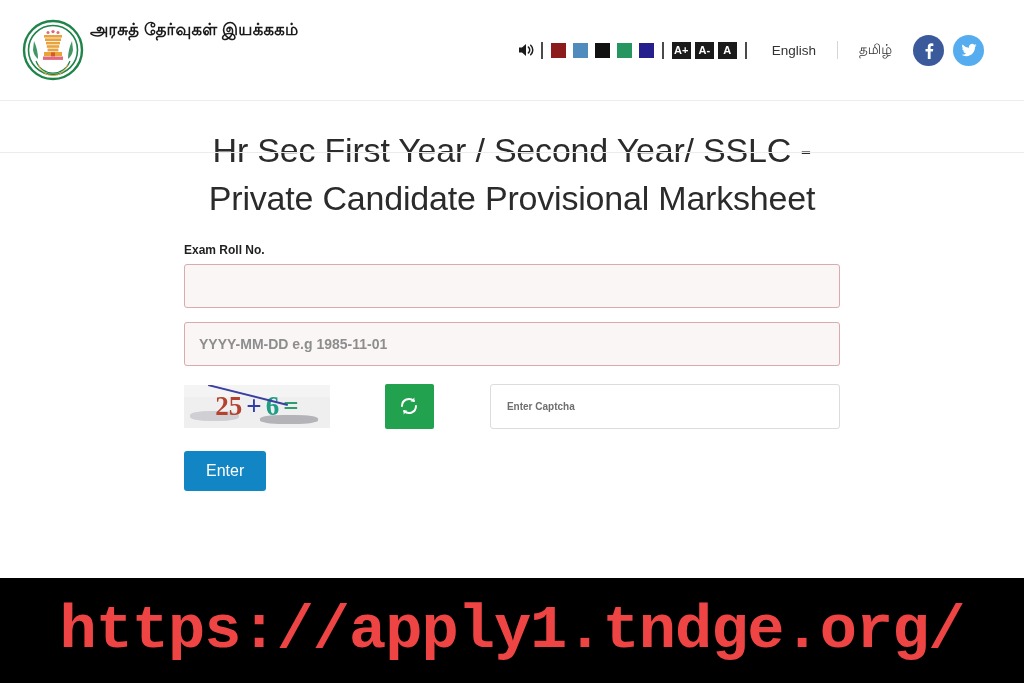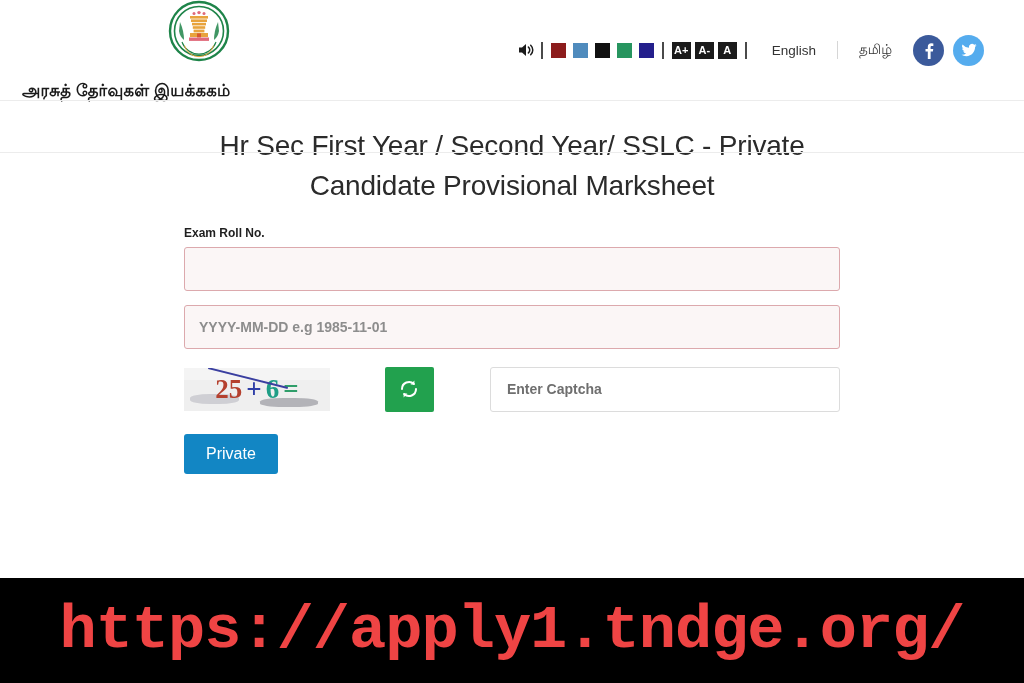--- a/index.html
+++ b/index.html
@@ -36,23 +36,22 @@
   .header-divider-2 {
     position: absolute;
     left: 0; right: 0;
     top: 152px;
     height: 1px;
     background: #ececec;
   }
 
   .brand {
     display: flex;
-    align-items: flex-end;
-    gap: 18px;
-    flex-direction: column;
+    align-items: flex-start;
+    gap: 6px;
   }
 
   
   .logo-wrap {
     width: 62px;
     height: 62px;
     flex: 0 0 62px;
     position: relative;
   }
 
@@ -155,21 +154,21 @@
   .main {
     padding-top: 26px;
   }
   .form-wrap {
     width: 656px;
     margin: 0 auto;
     padding-left: 0;
   }
 
   .page-title {
-    font-size: 28px;
+    font-size: 34px;
     font-weight: normal;
     color: #2b2b2b;
     line-height: 1.42;
     text-align: center;
     letter-spacing: -.2px;
     margin-bottom: 20px;
   }
 
   .field-label {
     font-size: 12px;
@@ -270,21 +269,21 @@
   }
 
   .captcha-input {
     margin-left: 56px;
     width: 370px;
     height: 45px;
     background: #ffffff;
     border: 1px solid #dcdcdc;
     border-radius: 3px;
     padding: 0 16px;
-    font-size: 14px;
+    font-size: 10px;
     font-family: "Liberation Sans", sans-serif;
     outline: none;
     color: #333;
   }
   .captcha-input::placeholder { color: #6f6f6f; font-weight: bold; }
 
   .search-btn {
     margin-top: 22px;
     background: #1286c4;
     color: #ffffff;
@@ -447,19 +446,19 @@
           <path d="M18 11a7 7 0 0 1-11.9 5" fill="none" stroke="#ffffff" stroke-width="2" stroke-linecap="round"></path>
           <path d="M4 11a7 7 0 0 1 11.9-5" fill="none" stroke="#ffffff" stroke-width="2" stroke-linecap="round"></path>
           <path d="M16.4 2.6v3.8h-3.8z" fill="#ffffff"></path>
           <path d="M5.6 19.4v-3.8h3.8z" fill="#ffffff"></path>
         </svg>
       </button>
 
       <input class="captcha-input" type="text" placeholder="Enter Captcha" style="">
     </div>
 
-    <button class="search-btn">Private</button>
+    <button class="search-btn">Enter</button>
   </div>
 </main>
 
 <div class="url-banner">
   <span class="url-text">https://apply1.tndge.org/</span>
 </div>
 
 </body></html>

